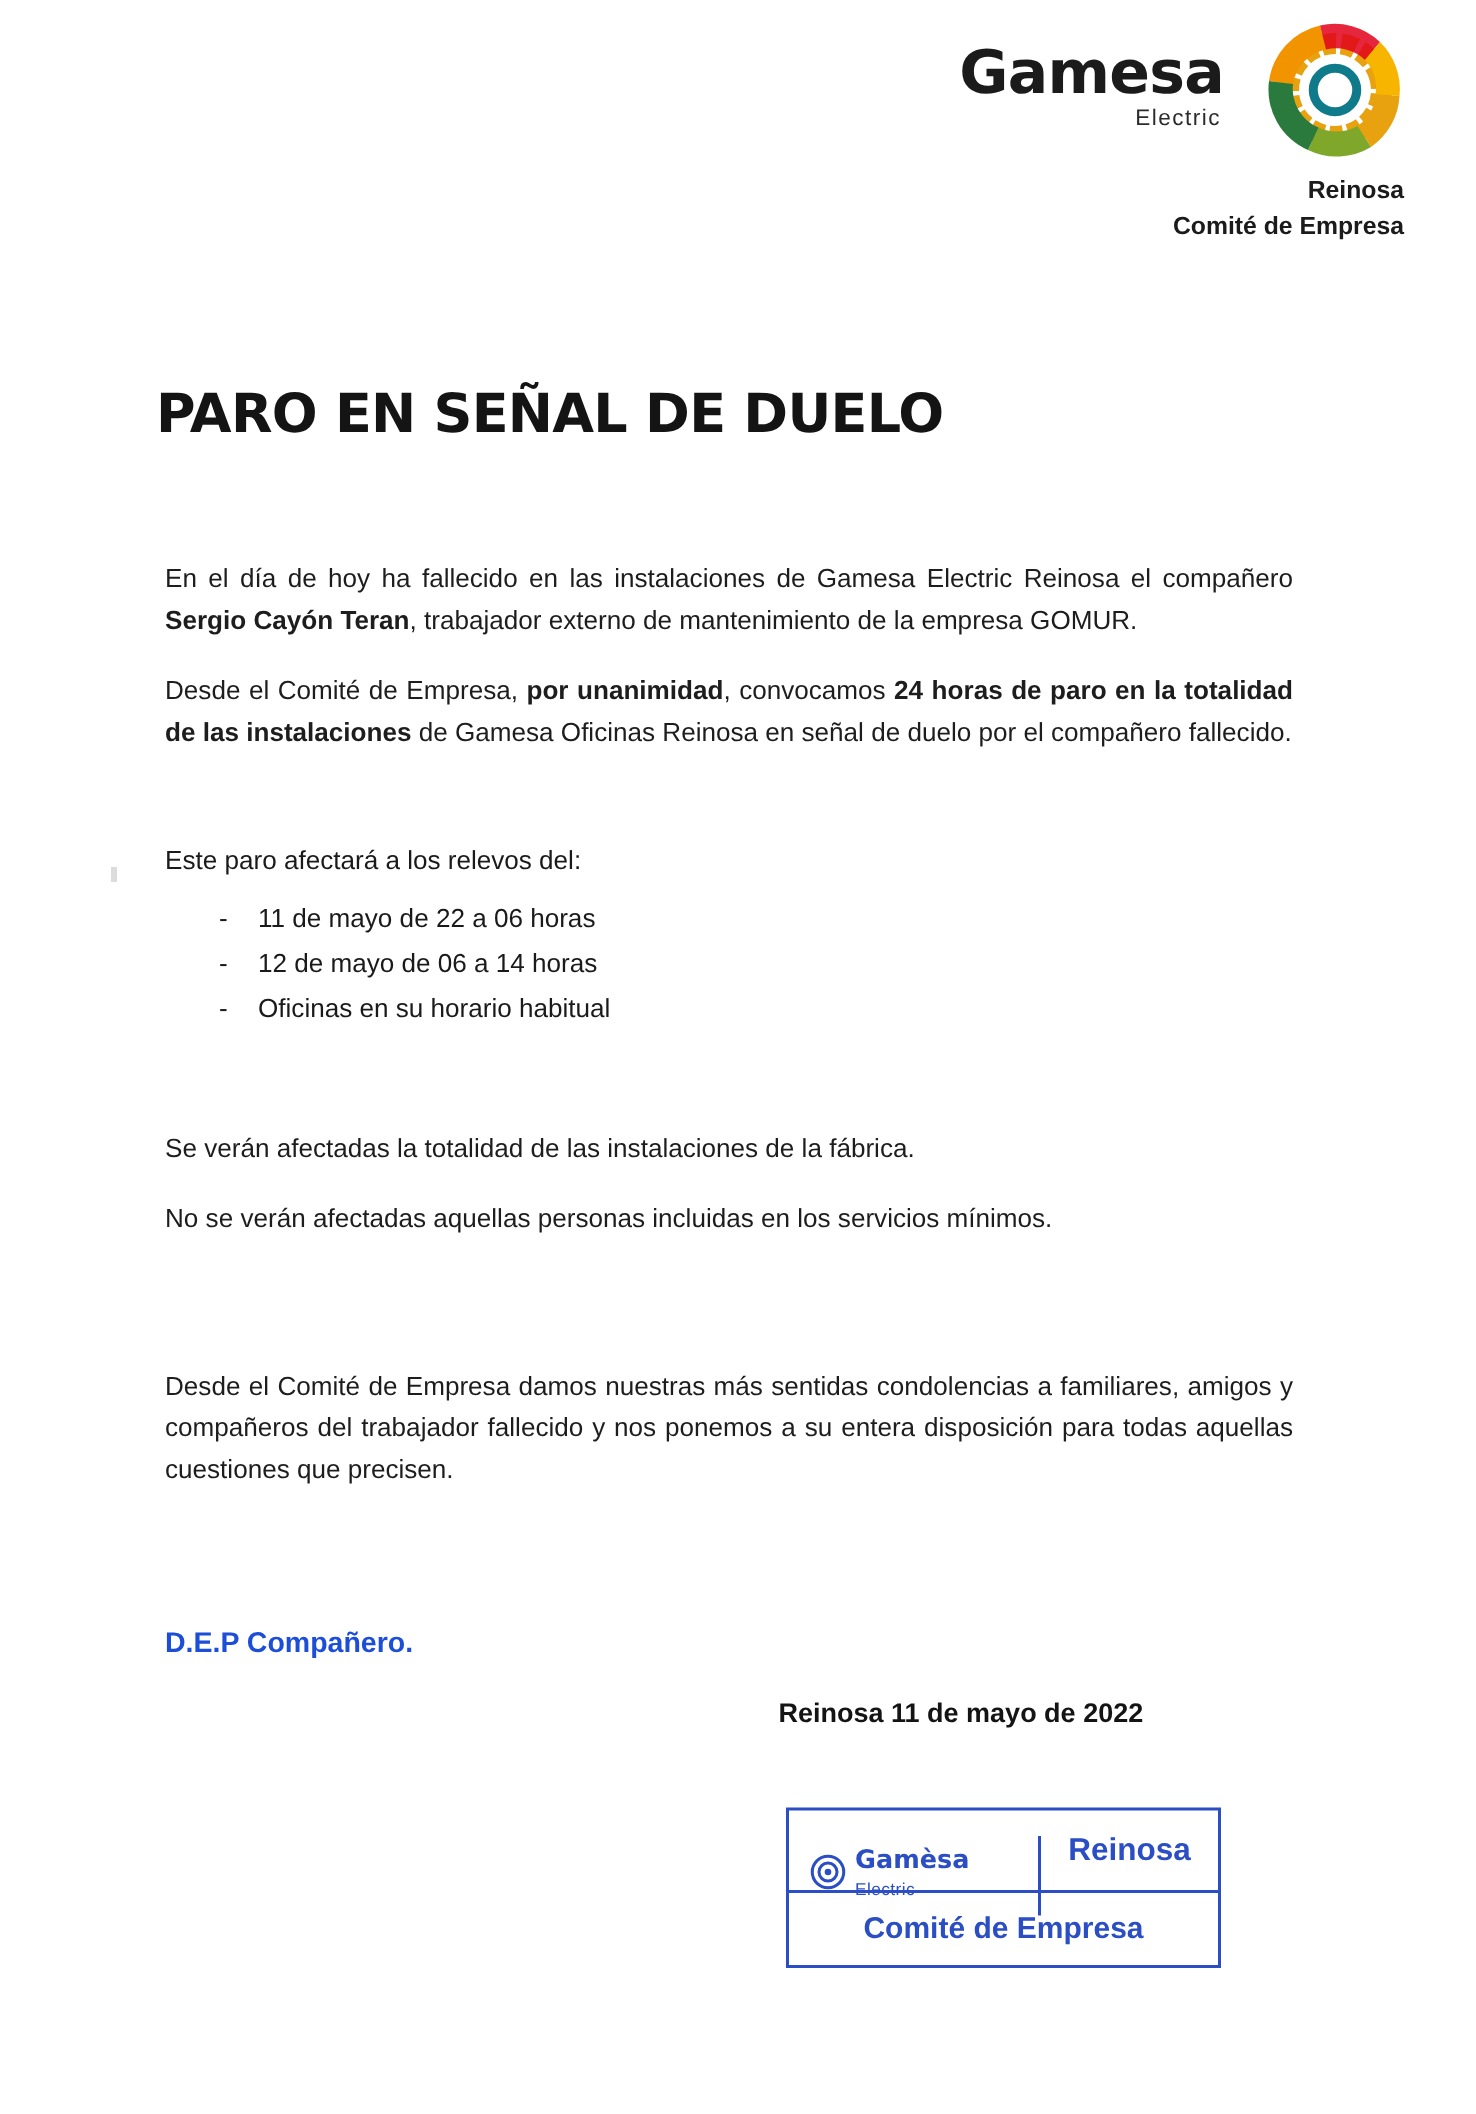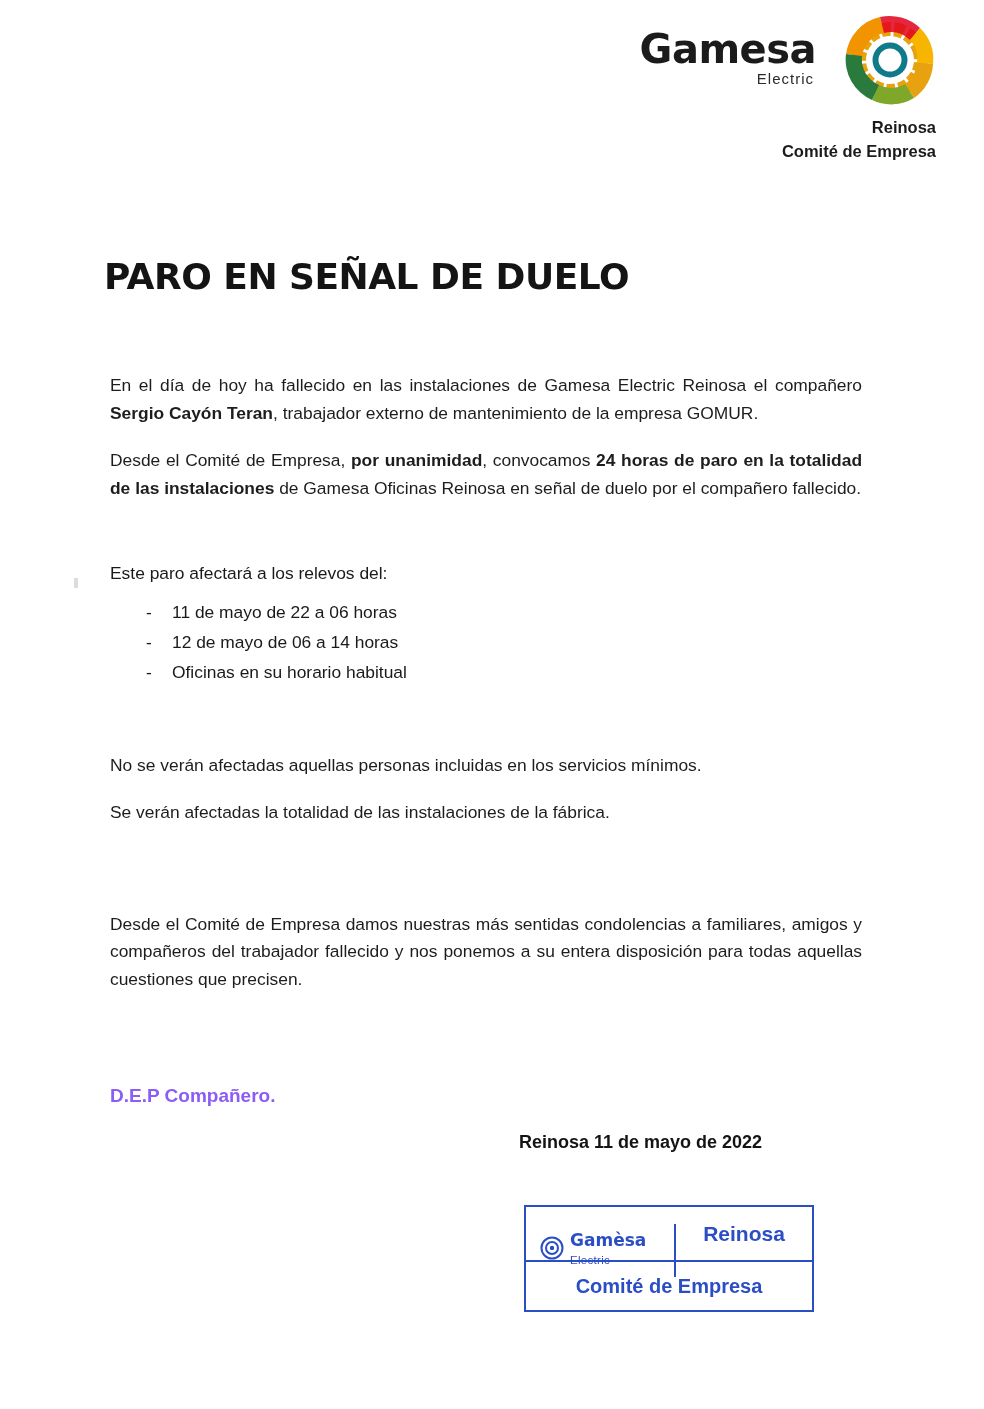--- a/index.html
+++ b/index.html
@@ -122,21 +122,21 @@
     top: 0;
   }
 
   
   .dep {
     position: absolute;
     top: 1085px;
     left: 110px;
     font-size: 19px;
     font-weight: bold;
-    color: #8b5cf6;
+    color: #1d4ed8;
   }
   .date-line {
     position: absolute;
     top: 1132px;
     left: 519px;
     font-size: 18px;
     font-weight: bold;
     color: #141414;
   }
 
@@ -154,21 +154,21 @@
     display: flex;
     align-items: center;
     height: 53px;
     border-bottom: 2.5px solid #2b4ec4;
   }
   .stamp-logo-cell {
     display: flex;
     align-items: center;
     gap: 6px;
     padding-left: 14px;
-    width: 150px;
+    width: 168px;
     box-sizing: border-box;
     border-right: 2.5px solid #2b4ec4;
     height: 100%;
     margin-top: 33px;
   }
   .stamp-ring { flex: 0 0 auto; }
   .stamp-brand-name {
     font-family: "DejaVu Sans", sans-serif;
     font-size: 17px;
     font-weight: bold;
@@ -255,22 +255,22 @@
 
   <ul class="relevos">
     <li>11 de mayo de 22 a 06 horas</li>
     <li>12 de mayo de 06 a 14 horas</li>
     <li>Oficinas en su horario habitual</li>
   </ul>
 
   <div class="spacer-lg"></div>
   <div class="spacer-md"></div>
 
+  <p class="para">Se verán afectadas la totalidad de las instalaciones de la fábrica.</p>
   <p class="para">No se verán afectadas aquellas personas incluidas en los servicios mínimos.</p>
-  <p class="para">Se verán afectadas la totalidad de las instalaciones de la fábrica.</p>
 
   <div class="spacer-lg"></div>
   <div class="spacer-md"></div>
 
   <p class="para">Desde el Comité de Empresa damos nuestras más sentidas condolencias a familiares, amigos y compañeros del trabajador fallecido y nos ponemos a su entera disposición para todas aquellas cuestiones que precisen.</p>
 </div>
 
 <div class="dep">D.E.P Compañero.</div>
 <div class="date-line">Reinosa 11 de mayo de 2022</div>
 

